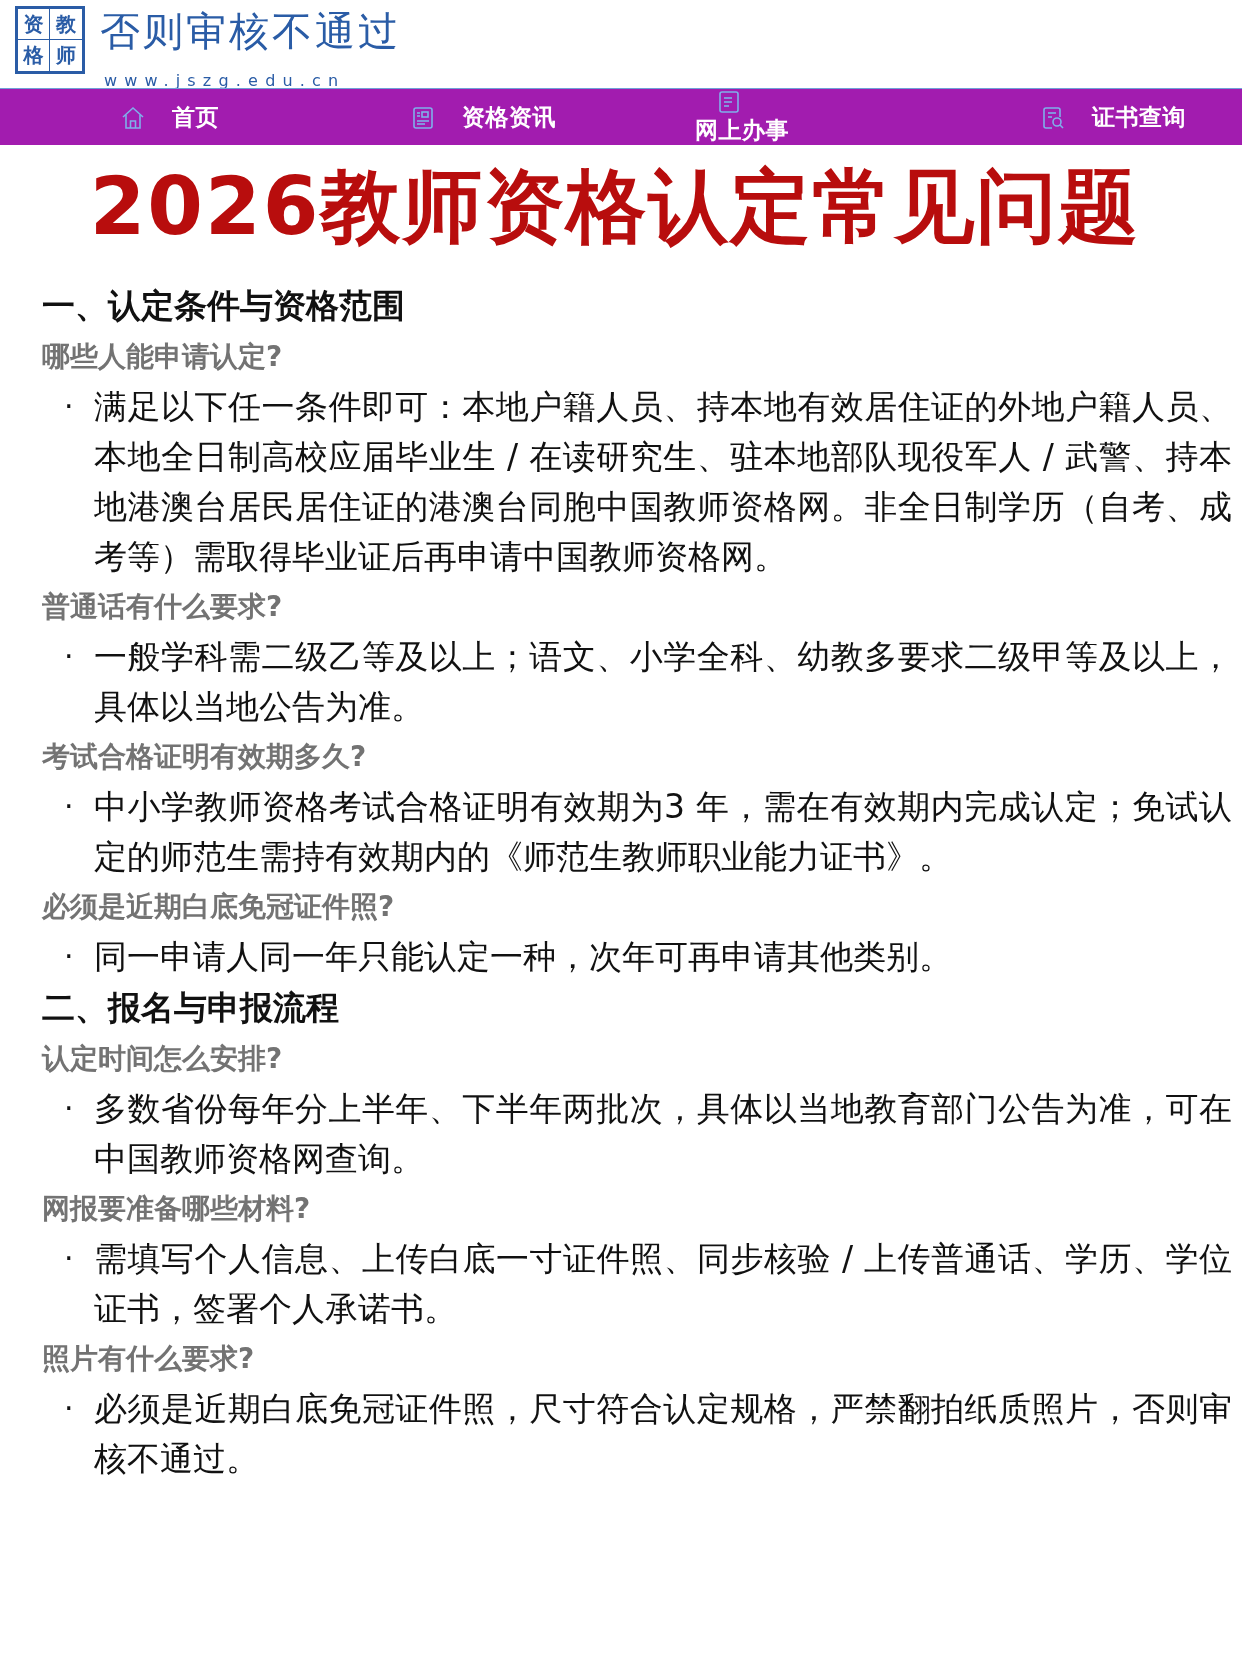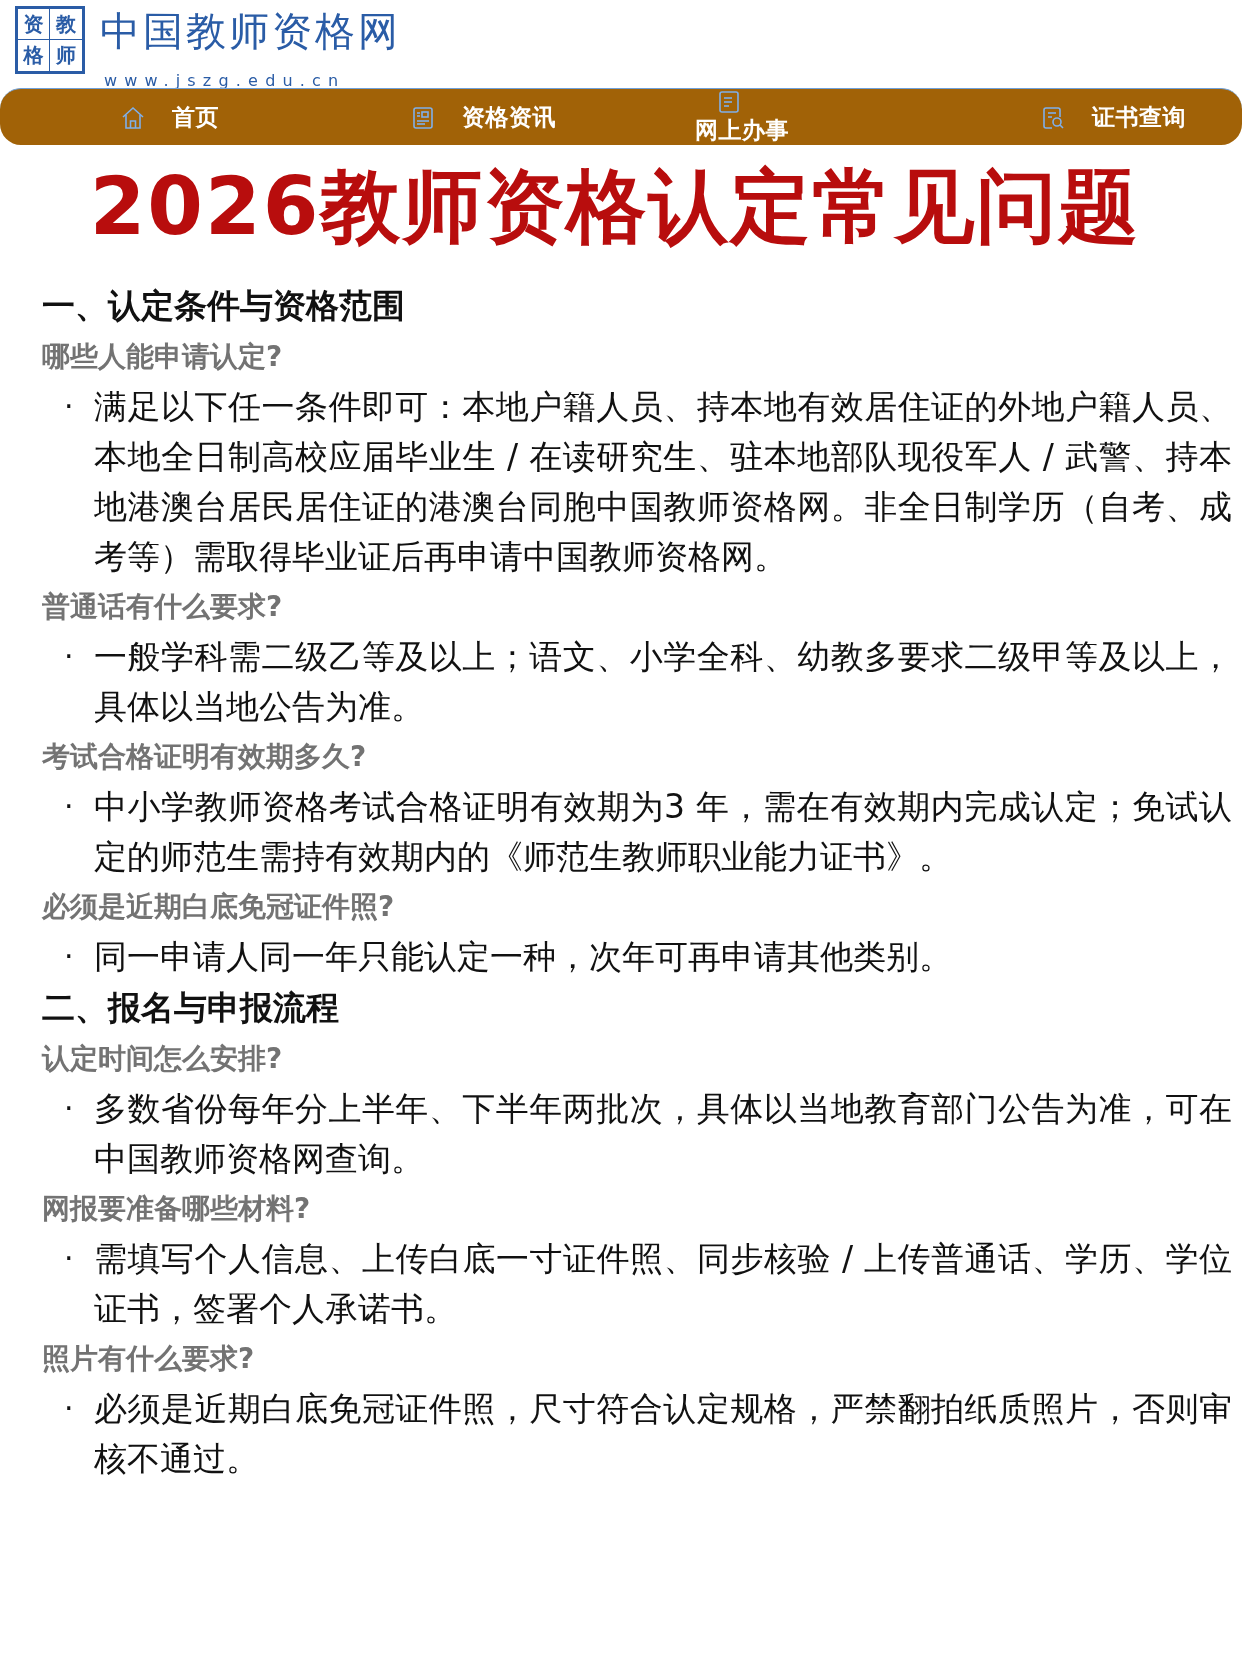--- a/index.html
+++ b/index.html
@@ -10,21 +10,21 @@
   .site-header { position: absolute; left: 0; top: 0; width: 1242px; height: 88px; }
   .logo-box { position: absolute; left: 15px; top: 6px; width: 70px; height: 68px; border: 3px solid #2a5ca6; display: grid; grid-template-columns: 1fr 1fr; grid-template-rows: 1fr 1fr; }
   .logo-box span { display: flex; align-items: center; justify-content: center; font-size: 20px; color: #2a5ca6; font-weight: bold; }
   .logo-box span:nth-child(1) { border-right: 1px solid #2a5ca6; border-bottom: 1px solid #2a5ca6; }
   .logo-box span:nth-child(2) { border-bottom: 1px solid #2a5ca6; }
   .logo-box span:nth-child(3) { border-right: 1px solid #2a5ca6; }
   .site-name { position: absolute; left: 100px; top: 4px; font-family: "DejaVu Serif", serif; font-size: 40px; color: #2a5ca6; letter-spacing: 3px; }
   .site-url { position: absolute; left: 104px; top: 52px; font-size: 16px; color: #2a5ca6; letter-spacing: 7.2px; margin-top: 19px; }
 
   
-  .nav { position: absolute; left: 0; top: 88px; width: 1242px; height: 57px; background: #a16207; border-top: 1px solid #6fa0d8; display: flex; border-radius: 21px; }
+  .nav { position: absolute; left: 0; top: 88px; width: 1242px; height: 57px; background: #a21caf; border-top: 1px solid #6fa0d8; display: flex; }
   .nav-item { position: relative; height: 57px; display: flex; align-items: center; color: #fff; }
   .nav-item .icon { width: 26px; height: 26px; margin-right: 26px; display: flex; align-items: center; justify-content: center; }
   .nav-item .label { font-size: 23px; font-weight: bold; letter-spacing: 0.5px; }
   .nav-item.n1 { position: absolute; left: 120px; }
   .nav-item.n2 { position: absolute; left: 410px; }
   .nav-item.n3 { position: absolute; left: 695px; flex-direction: column; }
   .nav-item.n4 { position: absolute; left: 1040px; }
 
   
   .page-title { position: absolute; left: 0; top: 152px; width: 1182px; text-align: center; font-size: 80px; font-weight: bold; color: #b80d0d; letter-spacing: 2px; line-height: 110px; margin-left: 24px; }
@@ -40,21 +40,21 @@
 </head>
 <body>
 
 <header class="site-header">
   <div class="logo-box">
     <span>资</span>
     <span>教</span>
     <span>格</span>
     <span>师</span>
   </div>
-  <div class="site-name">中国教师资格网</div>
+  <div class="site-name">否则审核不通过</div>
   <div class="site-url">www.jszg.edu.cn</div>
 </header>
 
 <nav class="nav">
   <div class="nav-item n1">
     <span class="icon">
       <svg width="26" height="26" viewBox="0 0 26 26" fill="none" stroke="#7fb0ea" stroke-width="1.6">
           <path d="M3 12 L13 3 L23 12"></path>
           <path d="M6 10 V23 H20 V10"></path>
           <path d="M10.5 23 V16 H15.5 V23"></path>

